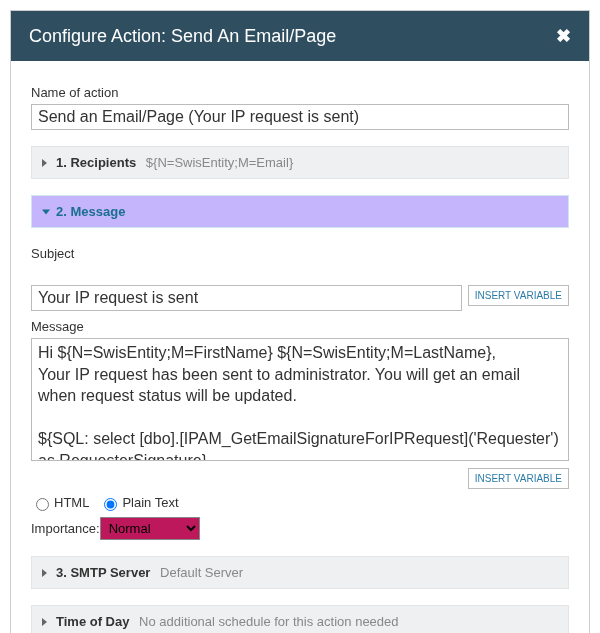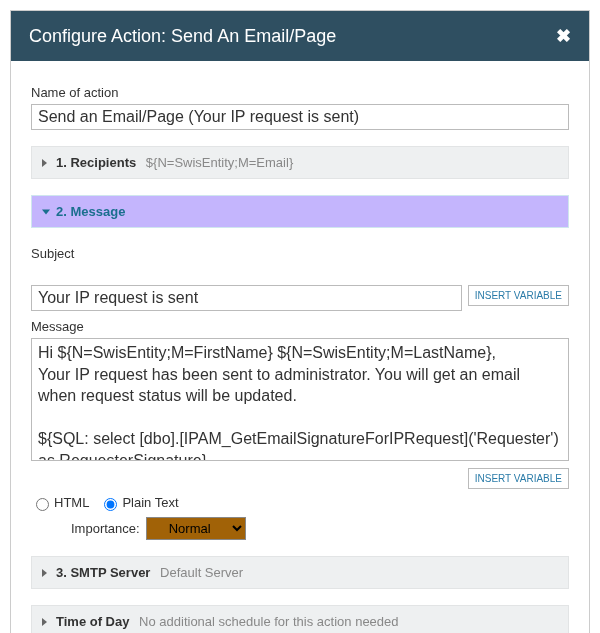--- a/index.html
+++ b/index.html
@@ -117,30 +117,27 @@
     display: flex;
     align-items: flex-start;
     gap: 2px;
   }
   .radio-row label { margin-right: 8px; cursor: pointer; }
   .importance-row {
     margin-top: 6px;
     font-size: 13px;
     display: flex;
     align-items: center;
-    gap: 6px;
-    margin-left: 40px;
   }
   select {
     font-size: 13px;
     padding: 2px 4px;
     border: 1px solid #888;
-    background: #a16207;
+    background: #be185d;
     min-width: 100px;
-    text-align: center;
   }
 </style>
 </head>
 <body>
 
 <div class="dialog">
 
   <div class="dialog-header">
     <span>Configure Action: Send An Email/Page</span>
     <span class="close">✖</span>

